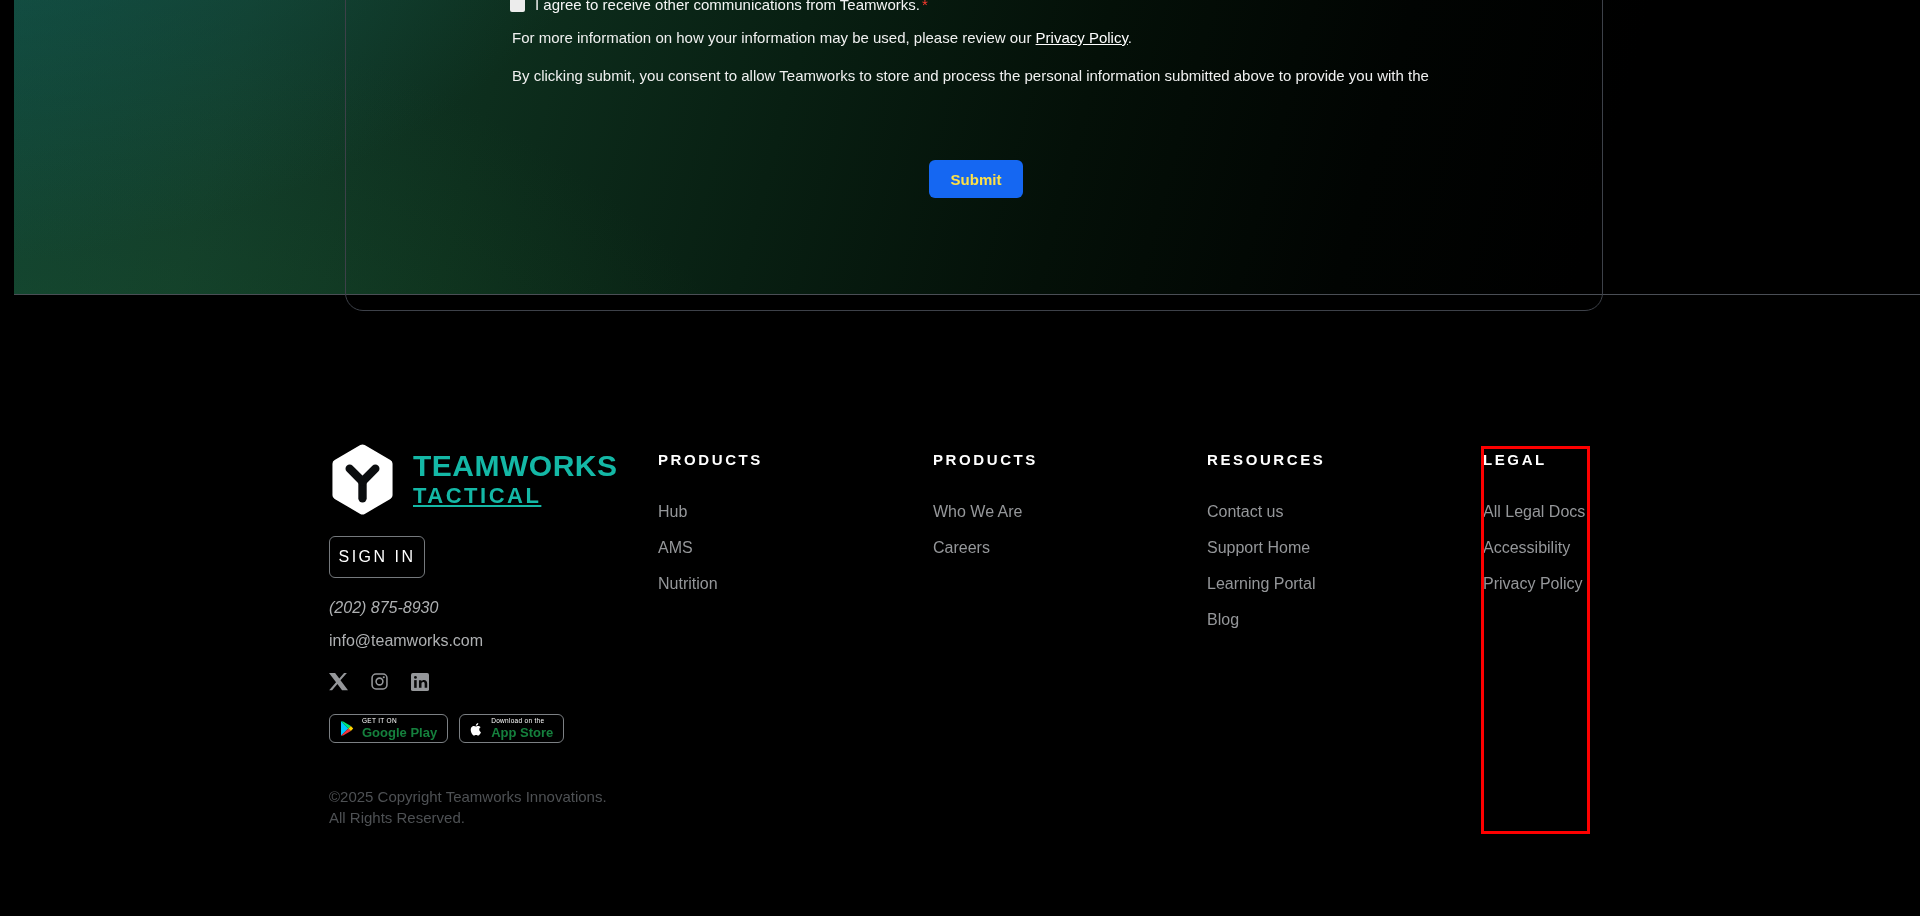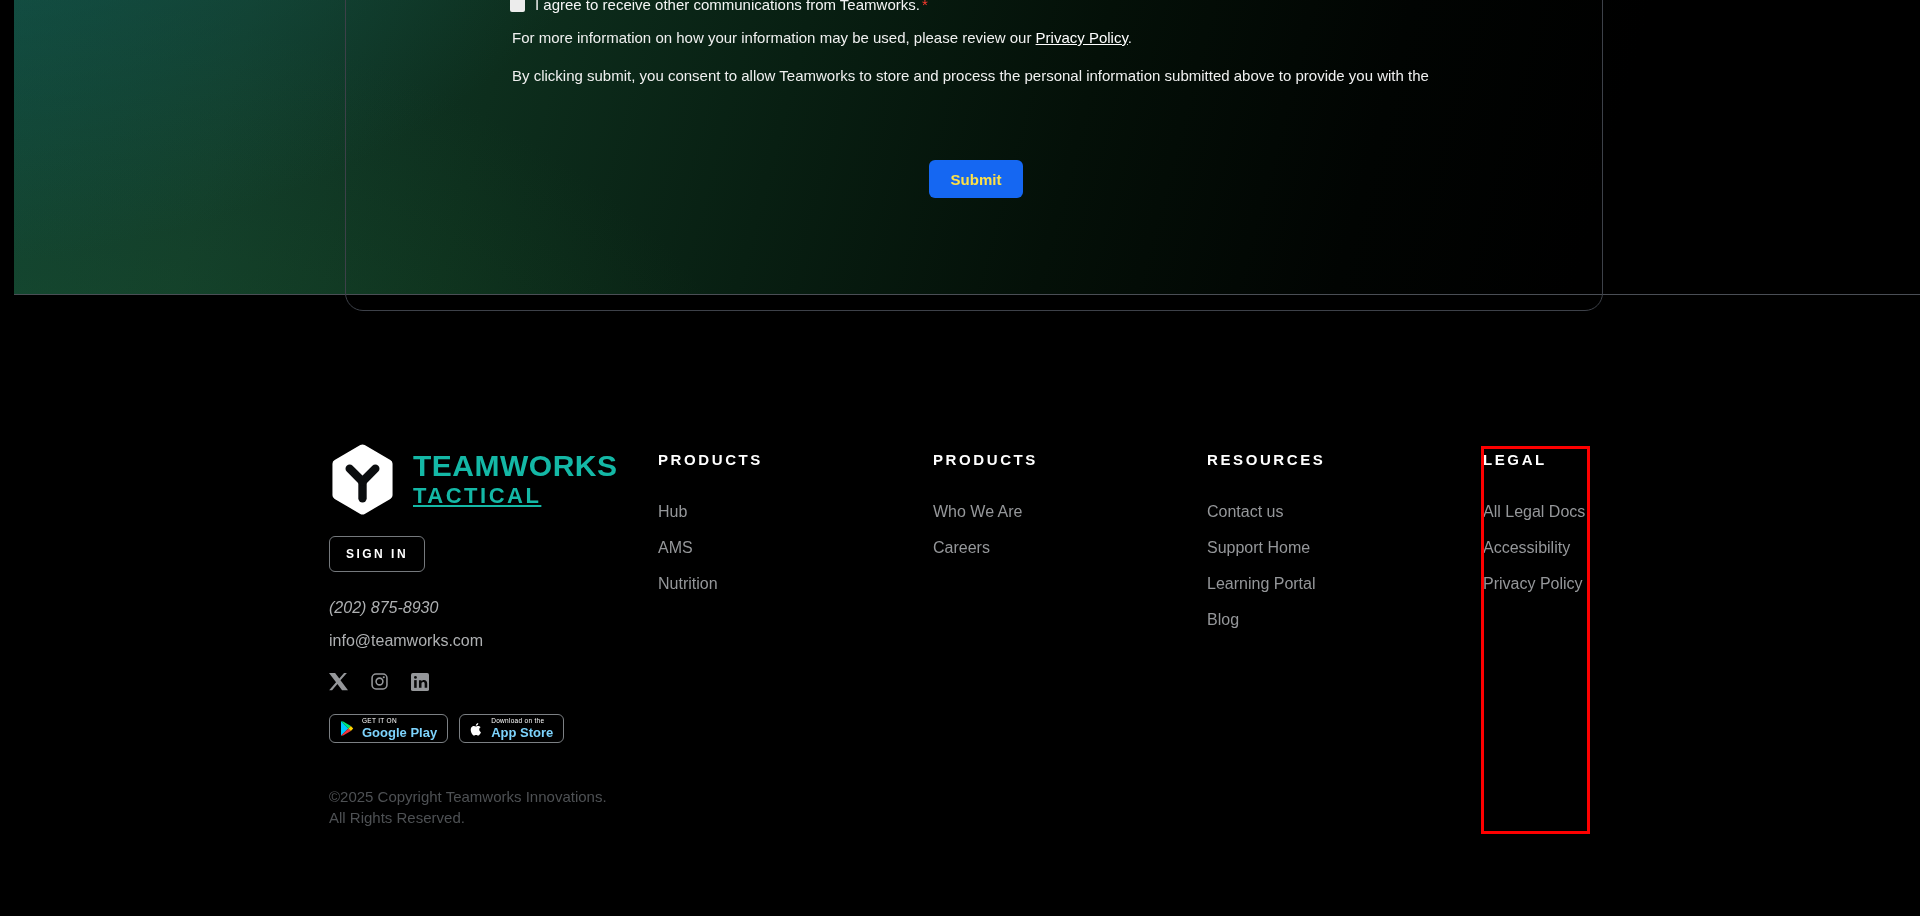--- a/index.html
+++ b/index.html
@@ -41,40 +41,40 @@
 
   
   .footer { position:absolute; left:0; top:363px; width:1920px; height:553px; background:#000; }
 
   .logo-wrap { position:absolute; left:329px; top:444px; display:flex; gap:17px; cursor:pointer; }
   .brand-text { padding-top:7px; color:#14b8a6; }
   .brand-l1 { font-size:30px; font-weight:800; letter-spacing:.5px; line-height:30px; }
   .brand-l2 { font-size:22px; font-weight:800; letter-spacing:2.5px; line-height:26px; margin-top:2px;text-decoration:underline; }
 
   .signin-btn {
-    position:absolute; left:329px; top:536px; width:96px; height:36px;
+    position:absolute; left:329px; top:536px; width:96px; height:42px;
     background:transparent; border:1px solid #75797d; border-radius:6px;
-    color:#fff; font-size:12px; font-weight:700; letter-spacing:2.5px;
+    color:#fff; font-size:16px; font-weight:400; letter-spacing:2.5px;
     font-family:"Liberation Sans", sans-serif;
     display:flex; align-items:center; justify-content:center; cursor:pointer;
   }
   .contact-line { position:absolute; left:329px; font-size:16px; color:#aeb0b2; text-decoration:none; cursor:pointer; }
 
   .social-row { position:absolute; left:329px; top:672px; display:flex; align-items:center; gap:23px; }
   .social-row a { display:flex; cursor:pointer; }
 
   .badge-row { position:absolute; left:329px; top:714px; display:flex; gap:11px; }
   .badge {
     display:flex; align-items:center; gap:7px; height:29px; padding:0 10px 0 9px;
     border:1px solid #7c8084; border-radius:6px; background:#000;
     text-decoration:none; cursor:pointer;
   }
   .badge-text { display:flex; flex-direction:column; justify-content:center; }
   .badge-tagline { font-size:6.5px; color:#fff; letter-spacing:.3px; line-height:7px; white-space:nowrap; }
-  .badge-name { font-size:13px; color:#7dd3fc; font-weight:600; line-height:14px; margin-top:2px; white-space:nowrap; }
+  .badge-name { font-size:13px; color:#15803d; font-weight:600; line-height:14px; margin-top:2px; white-space:nowrap; }
 
   .copyright { position:absolute; left:329px; top:786px; font-size:15px; color:#4e5154; line-height:21px; }
 
   .col { position:absolute; top:452px; width:230px; }
   .col-title { font-size:15px; font-weight:700; letter-spacing:2.6px; color:#fff; line-height:16px; margin-bottom:35px; }
   .col a { display:block; font-size:16px; color:#95979a; line-height:18px; margin-bottom:18px; text-decoration:none; cursor:pointer; }
   .col-products  { left:658px; }
   .col-company   { left:933px; }
   .col-resources { left:1207px; }
   .col-legal     { left:1483px; }

